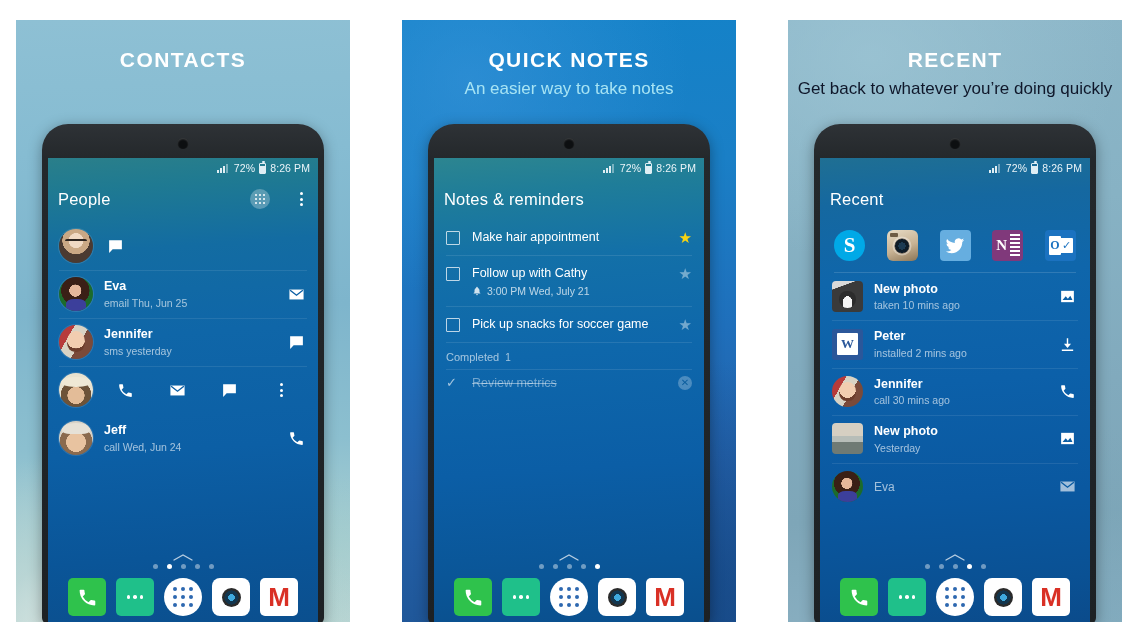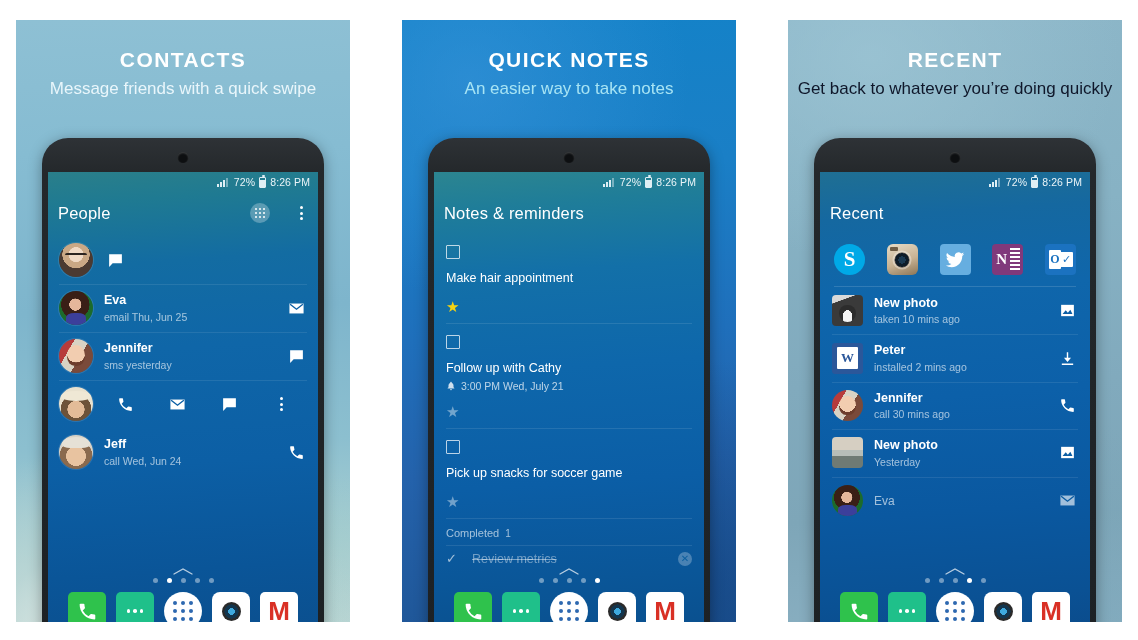--- a/index.html
+++ b/index.html
@@ -62,21 +62,21 @@
     white-space: nowrap;
   }
   .p1 .sub { color: #e9f6fb; }
   .p2 .sub { color: #a7e4f4; }
   .p3 .sub { color: #0f172a; }
 
   
   .phone {
     position: absolute;
     left: 50%; transform: translateX(-50%);
-    top: 118px;
+    top: 104px;
     width: 282px; height: 500px;
     background: linear-gradient(180deg, #2e3236 0%, #24282b 7%, #1d2124 100%);
     border-radius: 26px 26px 6px 6px;
     box-shadow: 0 3px 14px rgba(0,0,0,.35);
     padding: 34px 6px 0 6px;
   }
   .phone .speaker-cam {
     position: absolute; top: 14px; left: 50%; transform: translateX(-50%);
     width: 11px; height: 11px; border-radius: 50%;
     background: #0d0f11;
@@ -233,21 +233,21 @@
 
   
   .addfield {
     margin: 10px 10px 6px 10px; height: 34px;
     background: rgba(255,255,255,.16);
     display: flex; align-items: center; padding: 0 11px;
     font-size: 12px; color: rgba(255,255,255,.80);
   }
   .nrow {
     display: flex; align-items: flex-start; gap: 12px;
-    padding: 10px 12px; position: relative; flex-direction: column;
+    padding: 10px 12px; position: relative;
   }
   .nrow::after {
     content: ""; position: absolute; left: 12px; right: 12px; bottom: 0;
     height: 1px; background: rgba(255,255,255,.10);
   }
   .cbox {
     width: 14px; height: 14px; flex: 0 0 14px; margin-top: 1px;
     border: 1.6px solid rgba(255,255,255,.72); border-radius: 1px;
   }
   .ntext { flex: 1; min-width: 0; }
@@ -373,21 +373,20 @@
 </head>
 <body>
 
 <div class="stage">
 
   <section class="panel p1">
     <div class="bg bg-contacts"></div>
 
     <div class="headline">
       <div class="title">CONTACTS</div>
-      <div class="sub">Message friends with a quick swipe</div>
     </div>
 
     <div class="phone">
       <div class="speaker-cam"></div>
       <div class="screen scr-contacts">
 
         <div class="statusbar">
           <span class="sig">
               <i></i>
               <i></i>

